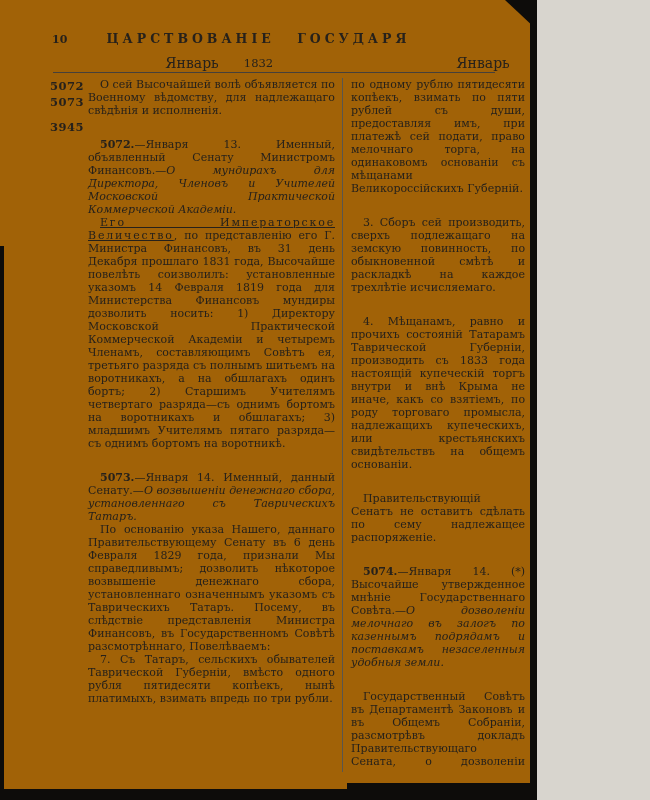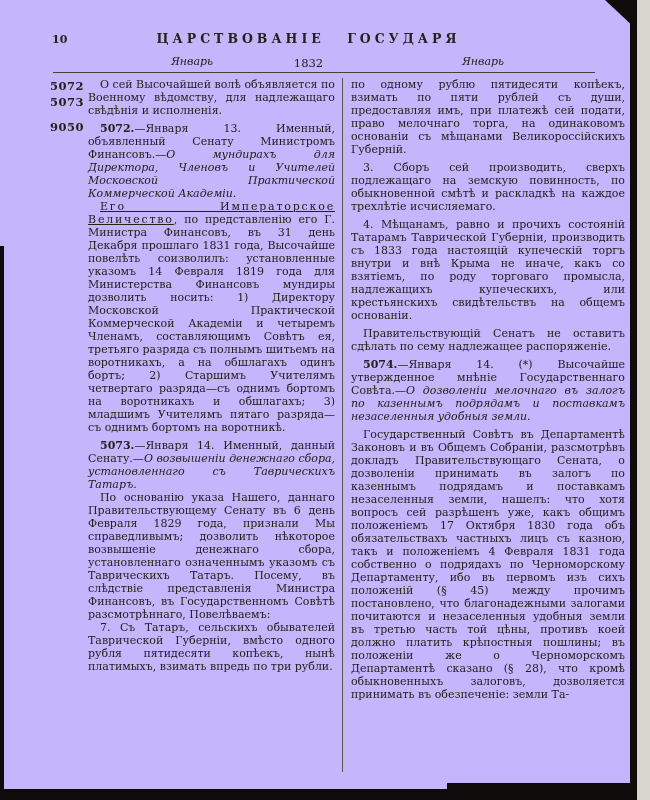--- a/index.html
+++ b/index.html
@@ -1,38 +1,38 @@
 <!DOCTYPE html>
 <html><head>
 <meta charset="utf-8">
 <style>
   * { margin:0; padding:0; box-sizing:border-box; }
   html,body { width:650px; height:800px; }
   body { background:#d8d5ce; font-family:"DejaVu Serif", serif; }
   .page {
-    position:relative; width:637px; height:800px;
-    background:#c4b5fd; overflow:hidden; color:#26211b;
+    position:relative; width:537px; height:800px;
+    background:#a16207; overflow:hidden; color:#26211b;
   }
 
   
   .art { position:absolute; background:#0d0c0a; }
   .edge-right { top:0; right:0; bottom:0; width:7px; }
   .edge-left  { left:0; top:246px; bottom:0; width:4px; }
   .bar-bottom { left:0; right:0; bottom:0; height:11px; }
   .bar-bottom-right { right:0; bottom:0; height:17px; width:190px; }
   .corner-tr { top:0; right:0; width:0; height:0; background:none;
     border-top:30px solid #0d0c0a; border-left:32px solid transparent; }
 
   
   .page-num { position:absolute; top:33px; left:52px; font-size:11px; font-weight:bold; }
   .page-title {
     position:absolute; top:31px; left:0; right:20px; text-align:center;
     font-size:12.5px; font-weight:bold; letter-spacing:4px; word-spacing:14px;
   }
-  .month { position:absolute; top:55px; font-style:italic; font-size:11px; }
+  .month { position:absolute; top:55px; font-size:14px; }
   .month-left  { left:137px; width:110px; text-align:center; }
   .month-right { left:428px; width:110px; text-align:center; }
   .year { position:absolute; top:56px; left:0; right:20px; text-align:center; font-size:11.5px; }
   .header-rule { position:absolute; top:72px; left:53px; right:42px; height:1px; background:#46403a; }
 
   
   .margin-numbers { position:absolute; left:36px; top:0; width:50px; height:100%; }
   .margin-numbers span {
     position:absolute; right:2px; font-weight:bold; font-size:11.5px; letter-spacing:0.5px;
   }
@@ -44,21 +44,21 @@
     display:flex; padding-left:88px; overflow:hidden;
   }
   .col { font-size:11px; line-height:13px; text-align:justify;
          hyphens:none; overflow-wrap:normal; }
   .col-left { width:247px; flex:none; }
   .divider { flex:none; width:1px; background:#5a554d; margin-left:7px; }
   .col-right { flex:1 1 auto; padding-left:8px; }
 
   .para { text-align:justify; }
   .para.indent { text-indent:12px; }
-  .para.heading { margin-top:5px; }
+  .para.heading { margin-top:21px; }
   .run-normal { }
   .run-italic { font-style:italic; }
   .run-bold { font-weight:bold; }
   .run-spaced { letter-spacing:1.8px;text-decoration:underline; }
 
   
   .footnote-area { position:absolute; left:70px; bottom:14px; width:300px; font-size:9.8px; }
   .footnote-rule { width:138px; height:1px; background:#46403a; margin:0 0 2px 18px; }
 </style>
 </head>
@@ -69,21 +69,21 @@
   <span class="page-num">10</span>
   <div class="page-title">ЦАРСТВОВАНІЕ ГОСУДАРЯ</div>
   <span class="month month-left">Январь</span>
   <span class="year">1832</span>
   <span class="month month-right">Январь</span>
   <div class="header-rule"></div>
 
   <div class="margin-numbers">
     <span class="mn-0">5072</span>
     <span class="mn-1">5073</span>
-    <span class="mn-2">9050</span>
+    <span class="mn-2">3945</span>
   </div>
 
   <div class="columns">
     <div class="col col-left">
         <p class="para indent"><span class="run-normal">О сей Высочайшей волѣ объявляется по Военному вѣдомству, для надлежащаго свѣдѣнія и исполненія.</span></p>
         <p class="para indent heading"><span class="run-bold">5072.</span><span class="run-normal">—Января 13. Именный, объявленный Сенату Министромъ Финансовъ.—</span><span class="run-italic">О мундирахъ для Директора, Членовъ и Учителей Московской Практической Коммерческой Академіи.</span></p>
         <p class="para indent"><span class="run-spaced">Его Императорское Величество</span><span class="run-normal">, по представленію его Г. Министра Финансовъ, въ 31 день Декабря прошлаго 1831 года, Высочайше повелѣть соизволилъ: установленные указомъ 14 Февраля 1819 года для Министерства Финансовъ мундиры дозволить носить: 1) Директору Московской Практической Коммерческой Академіи и четыремъ Членамъ, составляющимъ Совѣтъ ея, третьяго разряда съ полнымъ шитьемъ на воротникахъ, а на обшлагахъ одинъ бортъ; 2) Старшимъ Учителямъ четвертаго разряда—съ однимъ бортомъ на воротникахъ и обшлагахъ; 3) младшимъ Учителямъ пятаго разряда—съ однимъ бортомъ на воротникѣ.</span></p>
         <p class="para indent heading"><span class="run-bold">5073.</span><span class="run-normal">—Января 14. Именный, данный Сенату.—</span><span class="run-italic">О возвышеніи денежнаго сбора, установленнаго съ Таврическихъ Татаръ.</span></p>
         <p class="para indent"><span class="run-normal">По основанію указа Нашего, даннаго Правительствующему Сенату въ 6 день Февраля 1829 года, признали Мы справедливымъ; дозволить нѣкоторое возвышеніе денежнаго сбора, установленнаго означеннымъ указомъ съ Таврическихъ Татаръ. Посему, въ слѣдствіе представленія Министра Финансовъ, въ Государственномъ Совѣтѣ разсмотрѣннаго, Повелѣваемъ:</span></p>
         <p class="para indent"><span class="run-normal">7. Съ Татаръ, сельскихъ обывателей Таврической Губерніи, вмѣсто одного рубля пятидесяти копѣекъ, нынѣ платимыхъ, взимать впредь по три рубли.</span></p>

